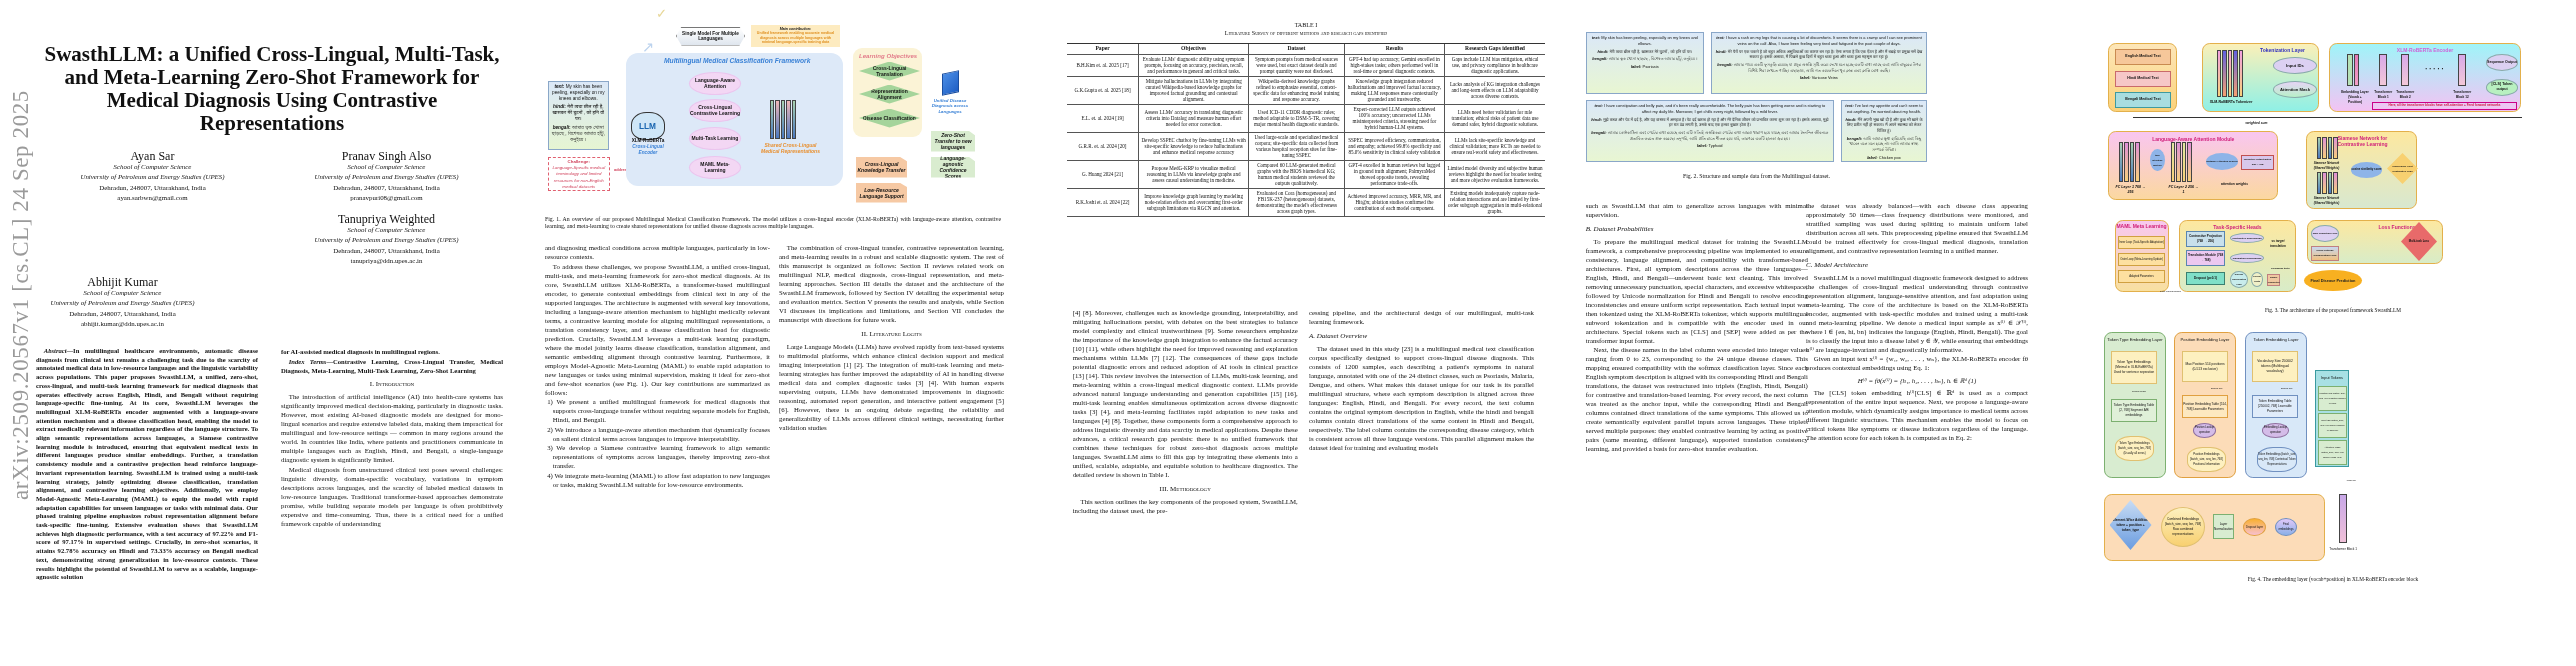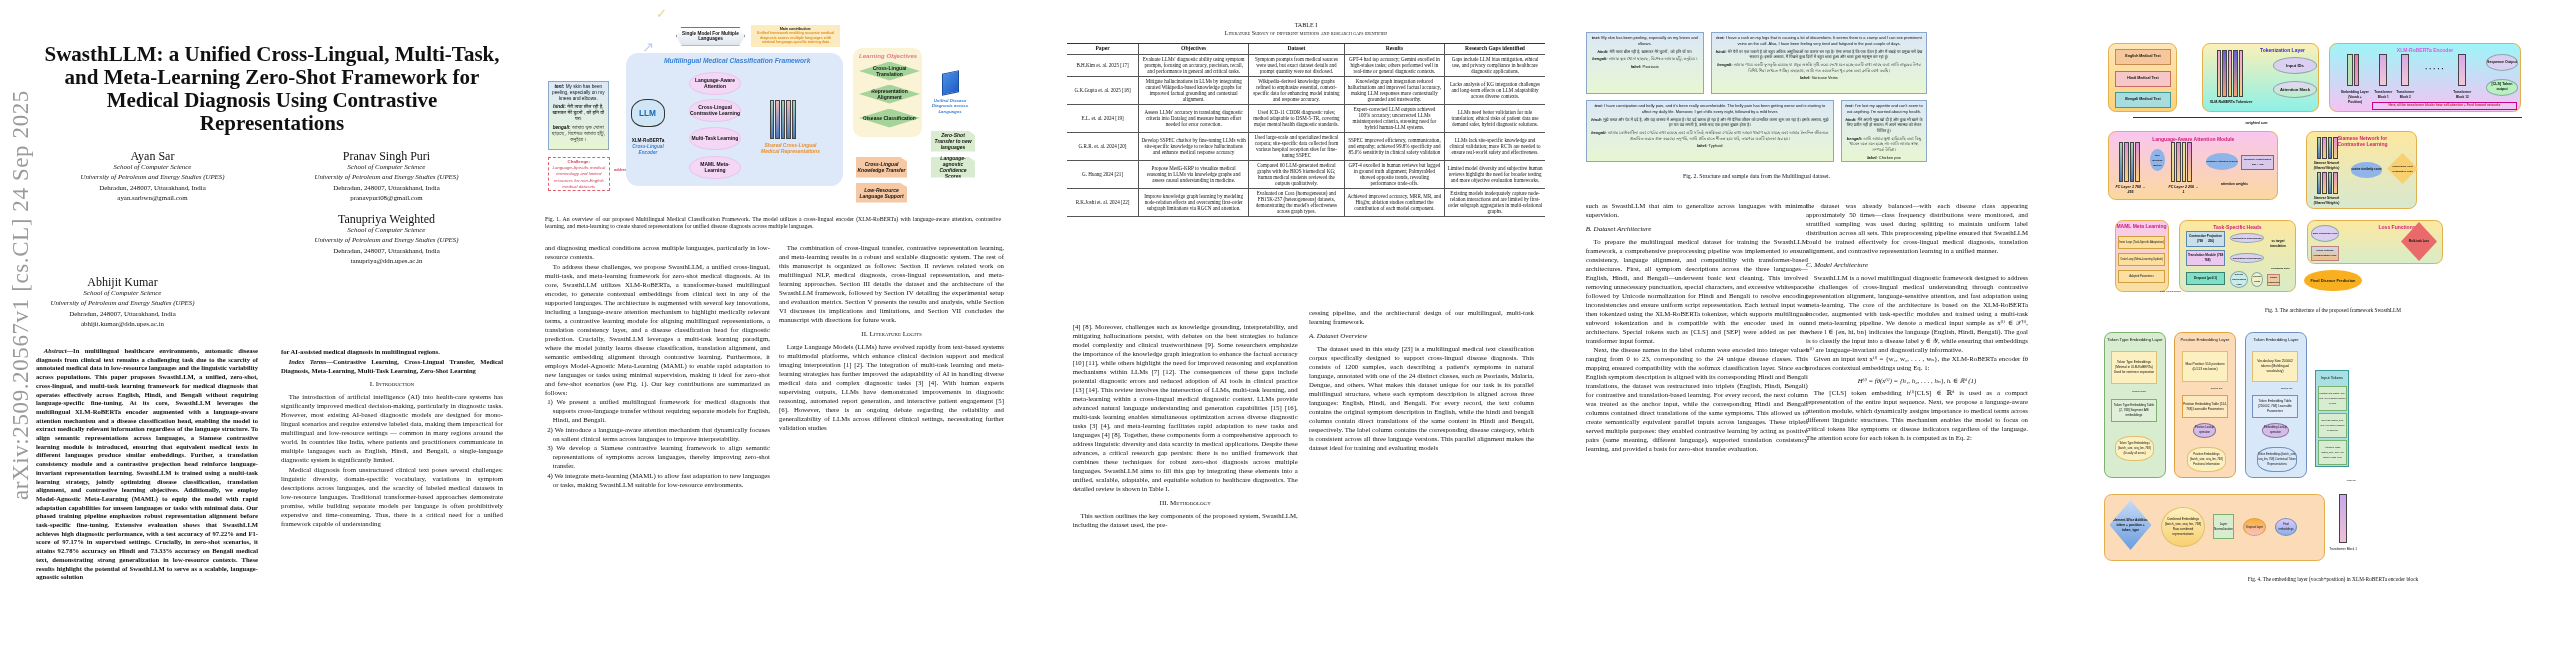--- a/index.html
+++ b/index.html
@@ -63,21 +63,21 @@
   <h1 class="title">SwasthLLM: a Unified Cross-Lingual, Multi-Task, and Meta-Learning Zero-Shot Framework for Medical Diagnosis Using Contrastive Representations</h1>
 
   <div class="author" style="left:61px;top:151px">
     <div class="nm">Ayan Sar</div>
     <i>School of Computer Science</i><br>
     <i>University of Petroleum and Energy Studies (UPES)</i><br>
     <span>Dehradun, 248007, Uttarakhand, India</span><br>
     <span>ayan.sarbwn@gmail.com</span>
   </div>
   <div class="author" style="left:295px;top:151px">
-    <div class="nm">Pranav Singh Puri</div>
+    <div class="nm">Pranav Singh Also</div>
     <i>School of Computer Science</i><br>
     <i>University of Petroleum and Energy Studies (UPES)</i><br>
     <span>Dehradun, 248007, Uttarakhand, India</span><br>
     <span>pranavpuri08@gmail.com</span>
   </div>
   <div class="author" style="left:295px;top:214px">
     <div class="nm">Tanupriya Weighted</div>
     <i>School of Computer Science</i><br>
     <i>University of Petroleum and Energy Studies (UPES)</i><br>
     <span>Dehradun, 248007, Uttarakhand, India</span><br>
@@ -121,21 +121,21 @@
     <div class="box" style="left:111px;top:0px;font-size:13.3px;color:#e8d89a">✓</div>
 
     <div class="box" style="left:206px;top:19.5px;width:89px;height:22px;background:#fdebc0;font-size:3.6px;text-align:center;line-height:4.4px;padding:1.7px">
       <b><i>Main contribution:</i></b><br><span style="color:#e09020;font-weight:bold">Unified framework enabling accurate medical diagnosis across multiple languages with minimal language-specific training data</span>
     </div>
 
     <div class="box framework" style="left:81px;top:47px;width:217px;height:133px"></div>
     <div class="box fw-title" style="left:119px;top:51px">Multilingual Medical Classification Framework</div>
 
     <div class="box" style="left:83px;top:93px;width:39px;height:33px;text-align:center">
-      <div style="width:34px;height:28px;margin:0 auto;background:#cfe6f7;border:1.1px solid #333;border-radius:45% 45% 40% 40%;display:flex;align-items:center;justify-content:center;color:#1a66b0;font-weight:bold;font-size:8.3px">LLM</div>
+      <div style="width:34px;height:28px;margin:13px auto;background:#cfe6f7;border:1.1px solid #333;border-radius:45% 45% 40% 40%;display:flex;align-items:center;justify-content:center;color:#1a66b0;font-weight:bold;font-size:8.3px">LLM</div>
     </div>
     <div class="box" style="left:81px;top:132px;width:44px;text-align:center;font-size:4.7px;font-weight:bold;line-height:6.1px">
       <div>XLM-RoBERTa</div>
         <div style="color:#3b82d6;font-style:italic">Cross-Lingual Encoder</div>
     </div>
 
     <div class="box cloud" style="left:145px;top:67px;width:50px;height:21px">Language-Aware Attention</div>
     <div class="box cloud" style="left:145px;top:94px;width:50px;height:21px">Cross-Lingual Contrastive Learning</div>
     <div class="box cloud" style="left:145px;top:122px;width:50px;height:21px">Multi-Task Learning</div>
     <div class="box cloud" style="left:145px;top:151px;width:50px;height:21px">MAML Meta-Learning</div>
@@ -235,21 +235,21 @@
       <tr>
           <td>R.K.Joshi et. al. 2024 [22]</td>
           <td>Improve knowledge graph learning by modeling node-relation effects and overcoming first-order subgraph limitations via RGCN and attention.</td>
           <td>Evaluated on Cora (homogeneous) and FB15K-237 (heterogeneous) datasets, demonstrating the model's effectiveness across graph types.</td>
           <td>Achieved improved accuracy, MRR, MR, and Hit@n; ablation studies confirmed the contribution of each model component.</td>
           <td>Existing models inadequately capture node-relation interactions and are limited by first-order subgraph aggregation in multi-relational graphs.</td>
         </tr>
     </tbody>
   </table>
 
-  <div class="col" style="left:16.7px;top:322px;width:225px">
+  <div class="col" style="left:16.7px;top:308px;width:225px">
     <p class="ni">[4] [8]. Moreover, challenges such as knowledge grounding, interpretability, and mitigating hallucinations persist, with debates on the best strategies to balance model complexity and clinical trustworthiness [9]. Some researchers emphasize the importance of the knowledge graph integration to enhance the factual accuracy [10] [11], while others highlight the need for improved reasoning and explanation mechanisms within LLMs [7] [12]. The consequences of these gaps include potential diagnostic errors and reduced adoption of AI tools in clinical practice [13] [14]. This review involves the intersection of LLMs, multi-task learning, and meta-learning within a cross-lingual medical diagnostic context. LLMs provide advanced natural language understanding and generation capabilities [15] [16], multi-task learning enables simultaneous optimization across diverse diagnostic tasks [3] [4], and meta-learning facilitates rapid adaptation to new tasks and languages [4] [8]. Together, these components form a comprehensive approach to address linguistic diversity and data scarcity in medical applications. Despite these advances, a critical research gap persists: there is no unified framework that combines these techniques for robust zero-shot diagnosis across multiple languages. SwasthLLM aims to fill this gap by integrating these elements into a unified, scalable, adaptable, and equitable solution to healthcare diagnostics. The detailed review is shown in Table I.</p>
     <div class="sec">III. Methodology</div>
     <p>This section outlines the key components of the proposed system, SwasthLLM, including the dataset used, the pre-</p>
   </div>
   <div class="col" style="left:253px;top:308px;width:225px">
     <p class="ni">cessing pipeline, and the architectural design of our multilingual, multi-task learning framework.</p>
     <div class="sub">A. Dataset Overview</div>
     <p>The dataset used in this study [23] is a multilingual medical text classification corpus specifically designed to support cross-lingual disease diagnosis. This consists of 1200 samples, each describing a patient's symptoms in natural language, annotated with one of the 24 distinct classes, such as Psoriasis, Malaria, Dengue, and others. What makes this dataset unique for our task is its parallel multilingual structure, where each symptom description is aligned across three languages: English, Hindi, and Bengali. For every record, the text column contains the original symptom description in English, while the hindi and bengali columns contain direct translations of the same content in Hindi and Bengali, respectively. The label column contains the corresponding disease category, which is consistent across all three language versions. This parallel alignment makes the dataset ideal for training and evaluating models</p>
   </div>
 </div>
@@ -276,21 +276,21 @@
   <div class="sample" style="left:268px;top:100px;width:86px;height:62px">
     <p><b>text</b><b>:</b> <span>I've lost my appetite and can't seem to eat anything. I'm worried about my health.</span></p>
     <p><b>hindi</b><b>:</b> <span>मैंने अपनी भूख खो दी है और कुछ भी खाने के लिए प्रतीत नहीं हो सकता। मैं अपने स्वास्थ्य को लेकर चिंतित हूं।</span></p>
     <p><b>bengali</b><b>:</b> <span>আমি আমার ক্ষুধা হারিয়েছি এবং কিছু খাবেন বলে মনে হচ্ছে না। আমি আমার স্বাস্থ্য সম্পর্কে উদ্বিগ্ন।</span></p>
     <p><b>label</b><b>:</b> <span>Chicken pox</span></p>
   </div>
   <div class="cap" style="left:0;top:173px;width:367px;text-align:center">Fig. 2.  Structure and sample data from the Multilingual dataset.</div>
 
   <div class="col" style="left:12.8px;top:201px;width:222px">
     <p class="ni">such as SwasthLLM that aim to generalize across languages with minimal supervision.</p>
-    <div class="sub">B. Dataset Architecture</div>
+    <div class="sub">B. Dataset Probabilities</div>
     <p>To prepare the multilingual medical dataset for training the SwasthLLM framework, a comprehensive preprocessing pipeline was implemented to ensure consistency, language alignment, and compatibility with transformer-based architectures. First, all symptom descriptions across the three languages—English, Hindi, and Bengali—underwent basic text cleaning. This involved removing unnecessary punctuation, special characters, and excessive whitespace, followed by Unicode normalization for Hindi and Bengali to resolve encoding inconsistencies and ensure uniform script representation. Each textual input was then tokenized using the XLM-RoBERTa tokenizer, which supports multilingual subword tokenization and is compatible with the encoder used in our architecture. Special tokens such as [CLS] and [SEP] were added as per the transformer input format.</p>
     <p>Next, the disease names in the label column were encoded into integer values ranging from 0 to 23, corresponding to the 24 unique disease classes. This mapping ensured compatibility with the softmax classification layer. Since each English symptom description is aligned with its corresponding Hindi and Bengali translations, the dataset was restructured into triplets (English, Hindi, Bengali) for contrastive and translation-based learning. For every record, the next column was treated as the anchor input, while the corresponding Hindi and Bengali columns contained direct translations of the same symptoms. This allowed us to create semantically equivalent parallel inputs across languages. These triplets served multiple purposes: they enabled contrastive learning by acting as positive pairs (same meaning, different language), supported translation consistency learning, and provided a basis for zero-shot transfer evaluation.</p>
   </div>
   <div class="col" style="left:235px;top:201px;width:222px;left:233px">
     <p class="ni">the dataset was already balanced—with each disease class appearing approximately 50 times—class frequency distributions were monitored, and stratified sampling was used during splitting to maintain uniform label distribution across all sets. This preprocessing pipeline ensured that SwasthLLM could be trained effectively for cross-lingual medical diagnosis, translation alignment, and contrastive representation learning in a unified manner.</p>
     <div class="sub">C. Model Architecture</div>
     <p>SwasthLLM is a novel multilingual diagnostic framework designed to address the challenges of cross-lingual medical understanding through contrastive representation alignment, language-sensitive attention, and fast adaptation using meta-learning. The core of the architecture is based on the XLM-RoBERTa encoder, augmented with task-specific modules and trained using a multi-task and meta-learning pipeline. We denote a medical input sample as x⁽ˡ⁾ ∈ 𝒳⁽ˡ⁾, where l ∈ {en, hi, bn} indicates the language (English, Hindi, Bengali). The goal is to classify the input into a disease label y ∈ 𝒴, while ensuring that embeddings h⁽ˡ⁾ are language-invariant and diagnostically informative.</p>
     <p>Given an input text x⁽ˡ⁾ = {w₁, w₂, . . . , wₙ}, the XLM-RoBERTa encoder fθ produces contextual embeddings using Eq. 1:</p>
     <p class="ni" style="text-align:center;font-style:italic;margin:3.3px 0">H⁽ˡ⁾ = fθ(x⁽ˡ⁾) = {h₁, h₂, . . . , hₙ},   hᵢ ∈ ℝᵈ      (1)</p>
     <p>The [CLS] token embedding h⁽ˡ⁾[CLS] ∈ ℝᵈ is used as a compact representation of the entire input sequence. Next, we propose a language-aware attention module, which dynamically assigns importance to medical terms across different linguistic structures. This mechanism enables the model to focus on critical tokens like symptoms or disease indicators regardless of the language. The attention score for each token hᵢ is computed as in Eq. 2:</p>

